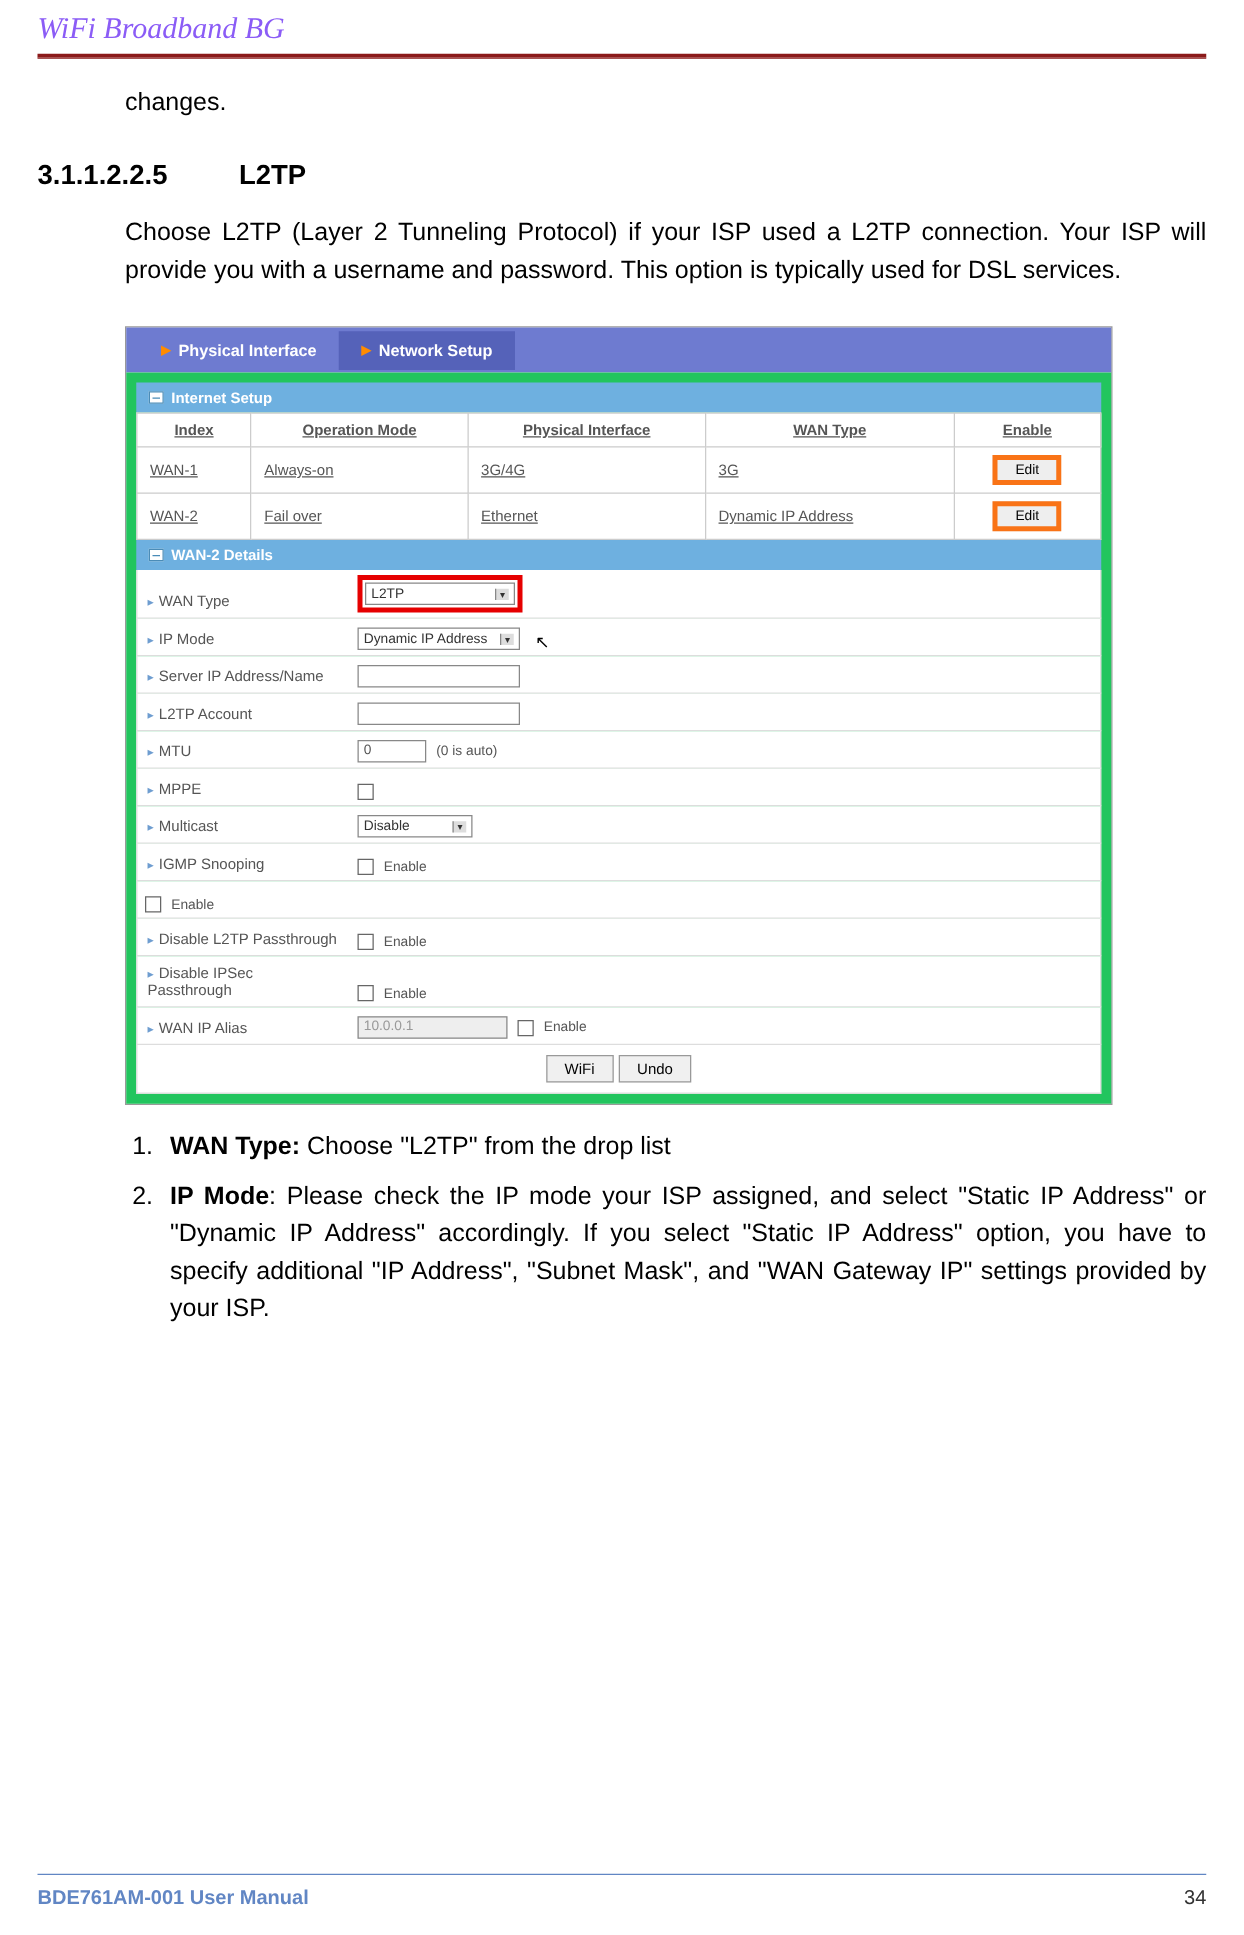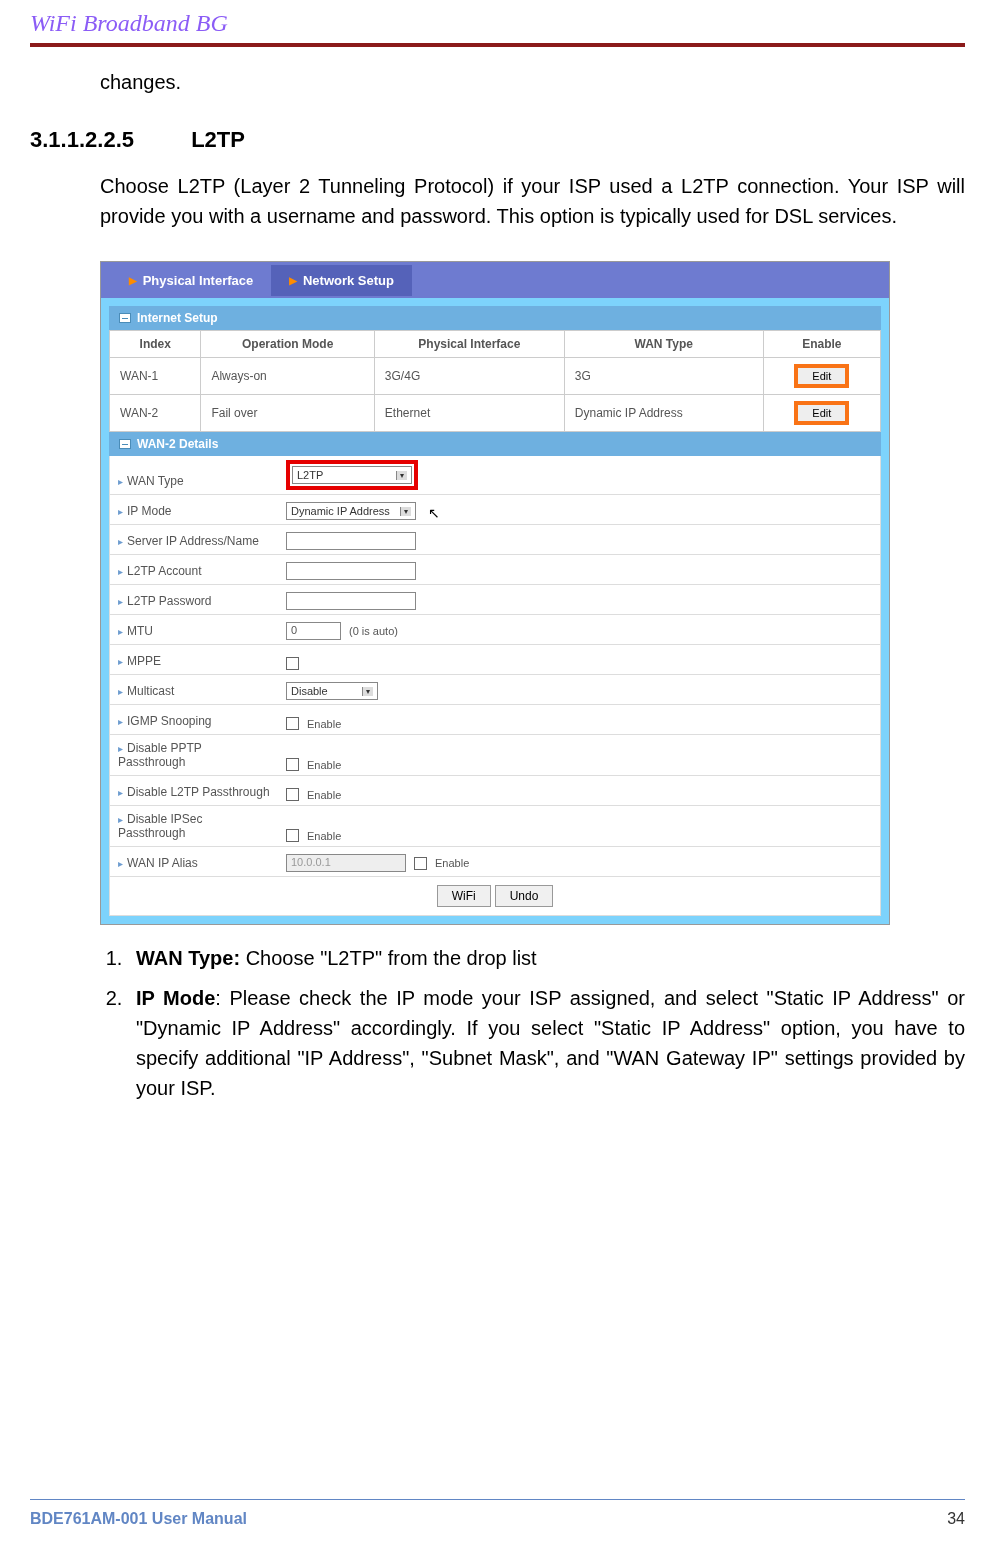--- a/index.html
+++ b/index.html
@@ -61,21 +61,21 @@
       padding: 8px 18px;
       color: #fff;
       font-size: 13px;
       font-weight: bold;
       display: flex;
       align-items: center;
       gap: 6px;
     }
     .tab.active { background: #5562b9; }
     .tab .arrow { color: #ff8c00; font-size: 10px; }
-    .panel { padding: 8px; background: #7dd3fc; }
+    .panel { padding: 8px; background: #22c55e; }
     .section-banner {
       background: #6eb0e0;
       color: #fff;
       font-weight: bold;
       padding: 5px 10px;
       font-size: 12px;
       display: flex;
       align-items: center;
       gap: 6px;
     }
@@ -85,21 +85,21 @@
       background: #fff;
       border: 1px solid #4a8cb8;
       position: relative;
     }
     .section-banner .ico::after {
       content: '';
       position: absolute;
       left: 2px; right: 2px; top: 4px;
       border-top: 1px solid #4a8cb8;
     }
-    table.setup-table { width: 100%; border-collapse: collapse; background: #fff; }
+    table.setup-table { width: 100%; border-collapse: collapse; background: #fff; text-decoration: underline; }
     table.setup-table th, table.setup-table td {
       border: 1px solid #ccc;
       padding: 6px 10px;
       font-size: 12px;
       text-align: left;
     }
     table.setup-table th { font-weight: bold; text-align: center; background: #fff; }
     .edit-btn {
       background: #eee;
       border: 4px solid #f97316;
@@ -302,26 +302,20 @@
           </div>
       </div>
 
       <div class="detail-row">
         <div class="detail-label"><span class="bullet">▸</span><span>L2TP Account</span></div>
         <div class="detail-value">
             <span class="text-input" style="width:130px;"></span>
           </div>
       </div>
 
-      <div class="detail-row">
-        <div class="detail-label"><span class="bullet">▸</span><span>L2TP Password</span></div>
-        <div class="detail-value">
-            <span class="text-input" style="width:130px;"></span>
-          </div>
-      </div>
 
       <div class="detail-row">
         <div class="detail-label"><span class="bullet">▸</span><span>MTU</span></div>
         <div class="detail-value">
           <span class="text-input" style="width:55px;">0</span>
           <span class="after-text">(0 is auto)</span>
         </div>
       </div>
 
       <div class="detail-row">
@@ -343,21 +337,20 @@
 
       <div class="detail-row">
         <div class="detail-label"><span class="bullet">▸</span><span>IGMP Snooping</span></div>
         <div class="detail-value">
             <span class="checkbox"></span>
             <span class="after-text">Enable</span>
           </div>
       </div>
 
       <div class="detail-row">
-        <div class="detail-label"><span class="bullet">▸</span><span>Disable PPTP Passthrough</span></div>
         <div class="detail-value">
             <span class="checkbox"></span>
             <span class="after-text">Enable</span>
           </div>
       </div>
 
       <div class="detail-row">
         <div class="detail-label"><span class="bullet">▸</span><span>Disable L2TP Passthrough</span></div>
         <div class="detail-value">
             <span class="checkbox"></span>

